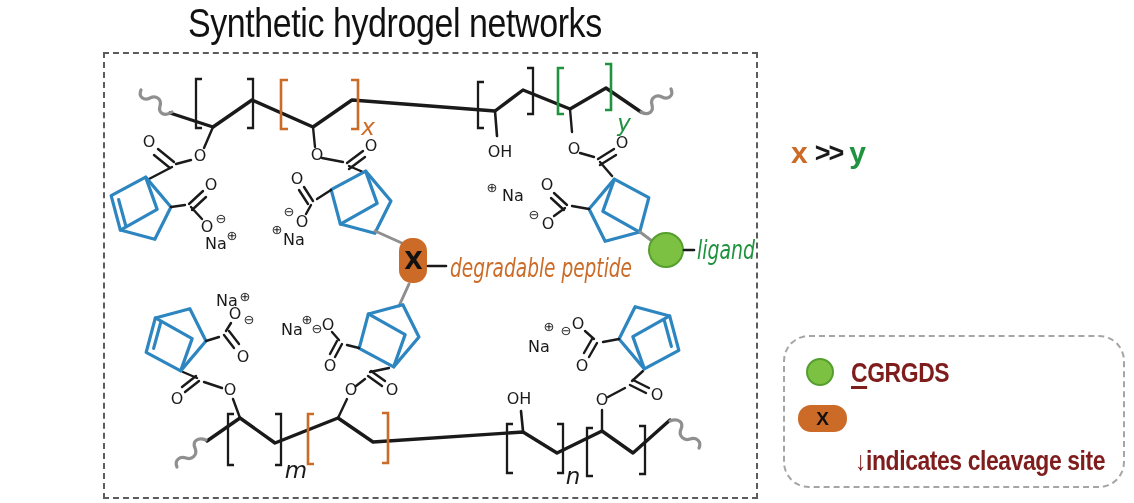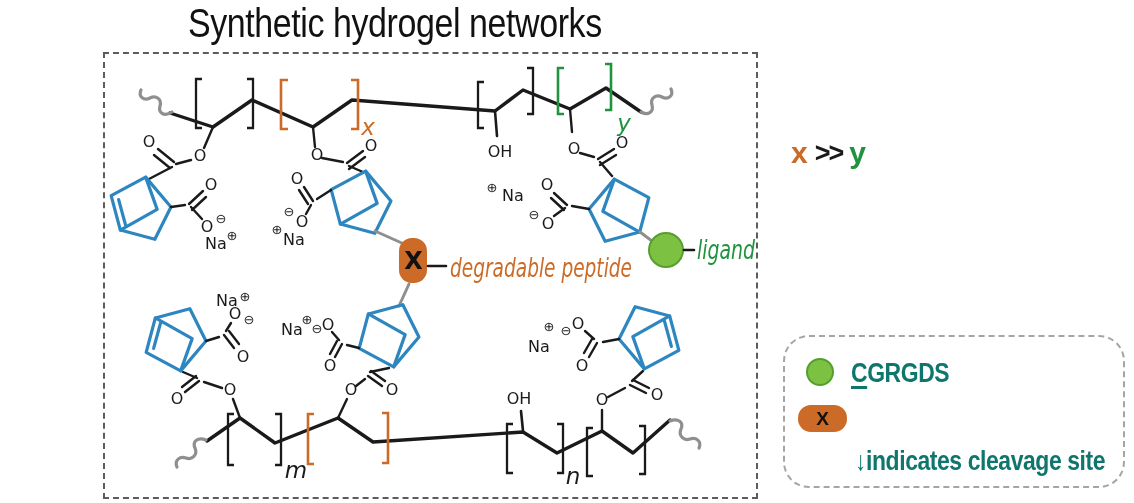--- a/index.html
+++ b/index.html
@@ -20,21 +20,21 @@
   .struct{position:absolute;left:0;top:0;width:1134px;height:503px;}
   .struct text{font-family:"DejaVu Sans",sans-serif;}
   .atom{font-size:16px;fill:#1a1a1a;text-anchor:middle;}
   .sign{font-size:13px;fill:#1a1a1a;text-anchor:middle;}
   .sub{font-style:italic;font-size:23px;text-anchor:middle;font-family:"DejaVu Sans",sans-serif;}
   .lbl{font-style:italic;font-size:27px;font-family:"Liberation Sans",sans-serif;}
   .xmark{font-size:24px;font-weight:bold;fill:#111;text-anchor:middle;font-family:"Liberation Sans",sans-serif;}
   
   .legend{position:absolute;left:783px;top:335px;width:342px;height:153px;
           border:2px dashed #a5a5a5;border-radius:26px;box-sizing:border-box;background:#fff;}
-  .legend .row{position:absolute;white-space:nowrap;color:#0f766e;}
+  .legend .row{position:absolute;white-space:nowrap;color:#7f1d1d;}
   .lgtext{display:inline-block;font-size:27px;font-weight:700;letter-spacing:-.5px;
           transform:scaleX(.85);transform-origin:left center;}
   .u{text-decoration:underline;text-decoration-thickness:2.5px;text-underline-offset:4px;}
   .lg-circle{position:absolute;left:21px;top:21px;width:28px;height:28px;border-radius:50%;
              background:#7cc142;border:2px solid #569f2f;box-sizing:border-box;}
   .lg-pill{position:absolute;left:13px;top:68px;width:49px;height:27px;border-radius:13px;
            background:#cb6b27;color:#111;text-align:center;font-weight:bold;font-size:19px;
            line-height:27px;font-family:"Liberation Sans",sans-serif;}
 </style>
 </head>

